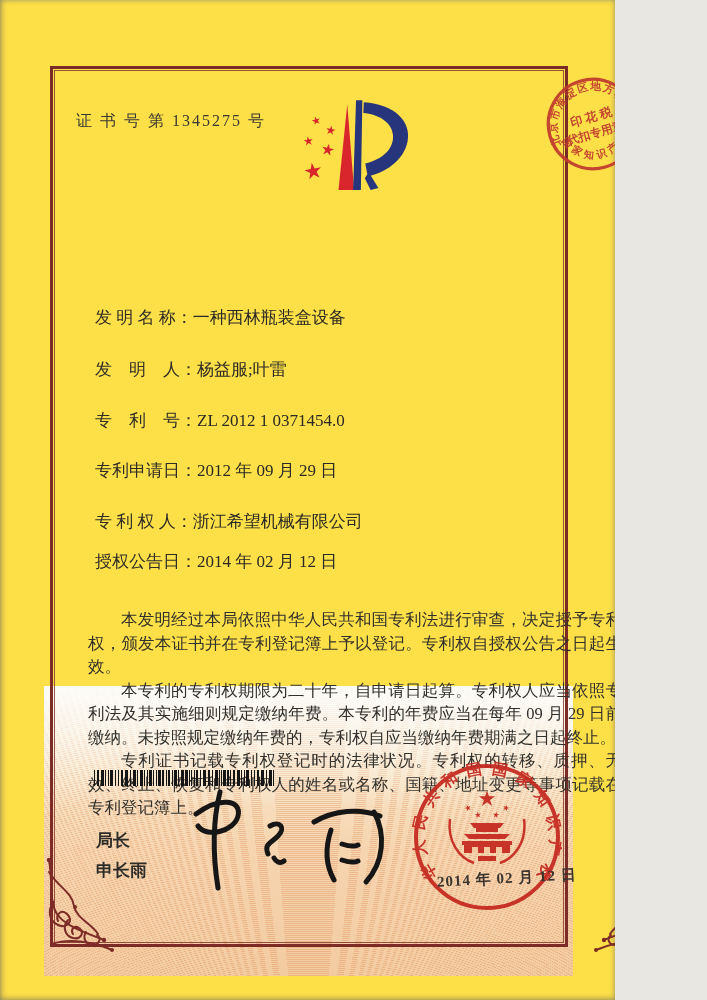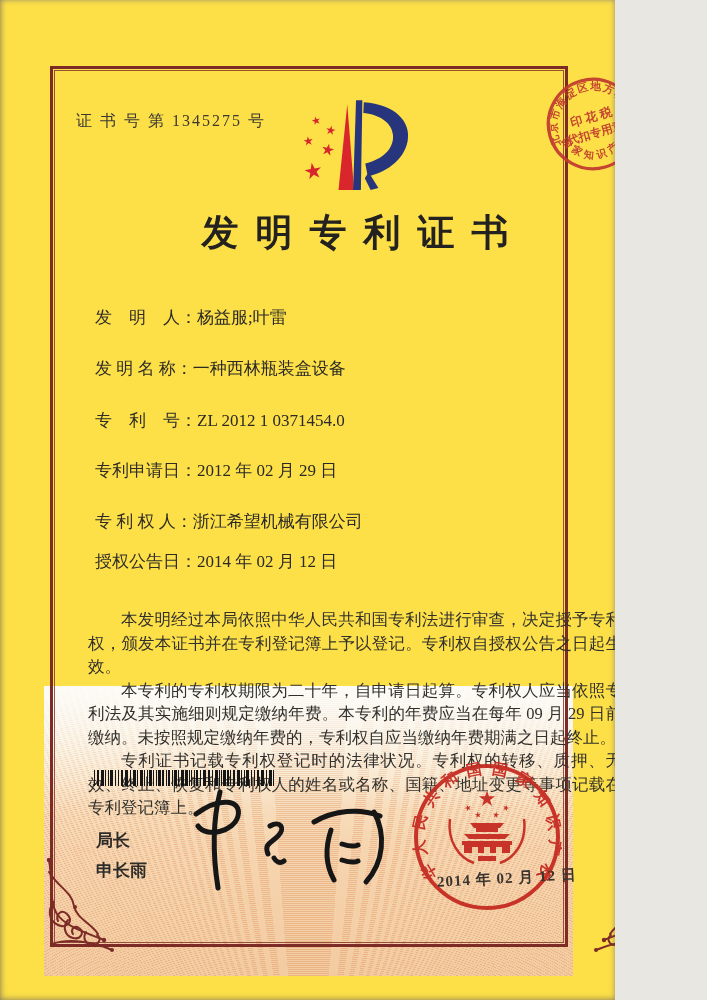--- a/index.html
+++ b/index.html
@@ -120,27 +120,26 @@
     <text font-size="10.5" fill="#c0392f" font-weight="700">
       <textPath href="#taxTop" startOffset="50%" text-anchor="middle" textLength="130">北京市海淀区地方税务局</textPath>
     </text>
     <text font-size="10" fill="#c0392f" font-weight="700">
       <textPath href="#taxBot" startOffset="50%" text-anchor="middle" textLength="92">国家知识产权局</textPath>
     </text>
     <text x="65" y="62" text-anchor="middle" font-size="12" font-weight="700" fill="#c0392f">印 花 税</text>
     <text x="65" y="78" text-anchor="middle" font-size="11.5" font-weight="700" fill="#c0392f">代扣专用章</text>
   </svg>
 
-  <h1 class="title">发明专利证书</h1>
 
   <div class="fields">
+    <div class="frow m0"><span class="lab">发 明 名 称：</span><span class="val">一种西林瓶装盒设备</span></div>
     <div class="frow m1"><span class="lab">发　明　人：</span><span class="val">杨益服;叶雷</span></div>
-    <div class="frow m0"><span class="lab">发 明 名 称：</span><span class="val">一种西林瓶装盒设备</span></div>
     <div class="frow m2"><span class="lab">专　利　号：</span><span class="val">ZL 2012 1 0371454.0</span></div>
-    <div class="frow m3"><span class="lab">专利申请日：</span><span class="val">2012 年 02 月 29 日</span></div>
+    <div class="frow m3"><span class="lab">专利申请日：</span><span class="val">2012 年 09 月 29 日</span></div>
     <div class="frow m4"><span class="lab">专 利 权 人：</span><span class="val">浙江希望机械有限公司</span></div>
     <div class="frow"><span class="lab">授权公告日：</span><span class="val">2014 年 02 月 12 日</span></div>
   </div>
 
   <div class="body-text">
     <p>本发明经过本局依照中华人民共和国专利法进行审查，决定授予专利权，颁发本证书并在专利登记簿上予以登记。专利权自授权公告之日起生效。</p>
     <p>本专利的专利权期限为二十年，自申请日起算。专利权人应当依照专利法及其实施细则规定缴纳年费。本专利的年费应当在每年 09 月 29 日前缴纳。未按照规定缴纳年费的，专利权自应当缴纳年费期满之日起终止。</p>
     <p>专利证书记载专利权登记时的法律状况。专利权的转移、质押、无效、终止、恢复和专利权人的姓名或名称、国籍、地址变更等事项记载在专利登记簿上。</p>
   </div>
 

